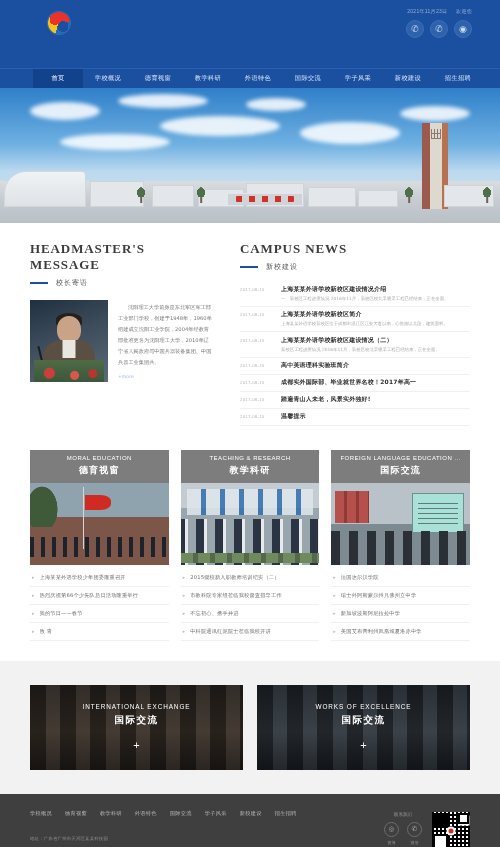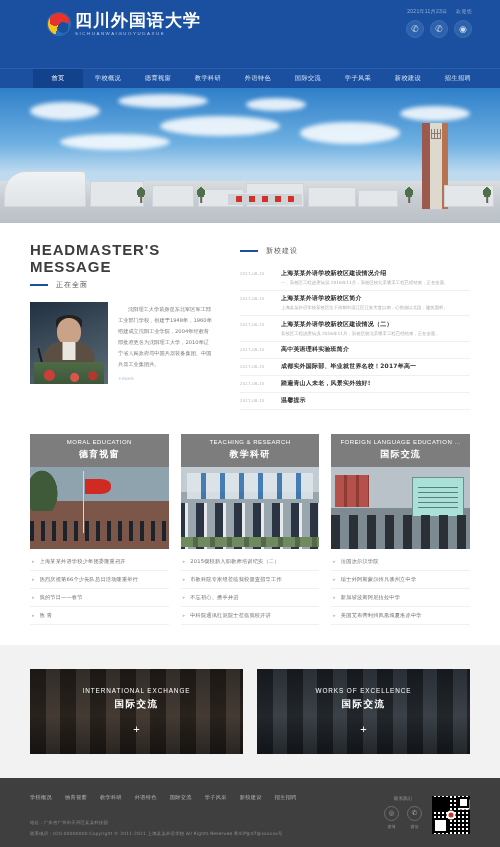--- a/index.html
+++ b/index.html
@@ -123,22 +123,22 @@
     background: radial-gradient(ellipse at 50% 60%, #4e6f4a 0 55%, transparent 56%);
   }
 
   
   .sec-white { background: #fff; padding: 18px 30px 0 30px; }
   .two-col { display: flex; gap: 28px; }
   .col-left { width: 182px; }
   .col-right { flex: 1; }
 
   .sec-title-en {
-    font-size: 15px; font-weight: bold; color: #3d3d3d;
-    letter-spacing: .9px; font-family: Liberation Sans, sans-serif;
+    font-size: 13px; font-weight: bold; color: #3d3d3d;
+    letter-spacing: .9px; font-family: Liberation Serif, serif;
   }
   .sec-title-row { display: flex; align-items: center; gap: 8px; margin-top: 5px; }
   .sec-bar { width: 18px; height: 2px; background: #1b50a0; }
   .sec-title-cn { font-size: 7px; color: #555; font-family: "DejaVu Sans", sans-serif; letter-spacing: 1px; }
 
   .hm-body { display: flex; gap: 10px; margin-top: 12px; }
   .hm-photo {
     width: 78px; height: 82px; flex: none;
     background: linear-gradient(160deg,#203040,#3d4d5c 45%,#5a6a78);
     position: relative; overflow: hidden;
@@ -364,24 +364,20 @@
     display:flex; align-items:center; justify-content:center;
   }
   .qr-center::after { content:''; width:5px; height:5px; border-radius:50%; background:#d0322a; }
 </style>
 </head>
 <body>
 
 <div class="topbar">
   <div class="logo-wrap">
     <div class="logo-mark"></div>
-    <div class="logo-text">
-      <span class="logo-cn">四川外国语大学</span>
-      <span class="logo-en">SICHUANWAIGUOYUDAXUE</span>
-    </div>
   </div>
 
   <div class="top-right">
     <div class="top-meta">
       <span>2021年11月23日</span>
       <span>欢迎您</span>
     </div>
     <div class="social-row">
       <div class="social">✆</div>
       <div class="social">✆</div>
@@ -427,39 +423,40 @@
   <div class="tree" style="right:8px;"></div>
 </div>
 
 <div class="sec-white">
   <div class="two-col">
 
     <div class="col-left">
       <div class="sec-title-en">HEADMASTER'S MESSAGE</div>
       <div class="sec-title-row">
         <div class="sec-bar"></div>
-        <div class="sec-title-cn">正在全面</div>
+        <div class="sec-title-cn">校长寄语</div>
       </div>
       <div class="hm-body">
         <div class="hm-photo">
           <div class="hair"></div>
             <div class="head"></div>
           <div class="body"></div>
             <div class="shirt"></div>
           <div class="mic"></div>
             <div class="flower"></div>
         </div>
         <div class="hm-text">
           <p>沈阳理工大学前身是东北军区军工部工业部门学校，创建于1948年，1960年组建成立沈阳工业学院，2004年经教育部批准更名为沈阳理工大学，2010年辽宁省人民政府与中国兵器装备集团、中国兵器工业集团共。</p>
           <div class="hm-more">+more</div>
         </div>
       </div>
     </div>
 
     <div class="col-right">
+      <div class="sec-title-en">CAMPUS NEWS</div>
       <div class="sec-title-row">
         <div class="sec-bar"></div>
         <div class="sec-title-cn">新校建设</div>
       </div>
 
       <div class="news-list">
         <div class="news-item">
           <div class="news-row">
             <span class="news-date">2017-08-15</span>
             <span class="news-title">上海某某外语学校新校区建设情况介绍</span>

